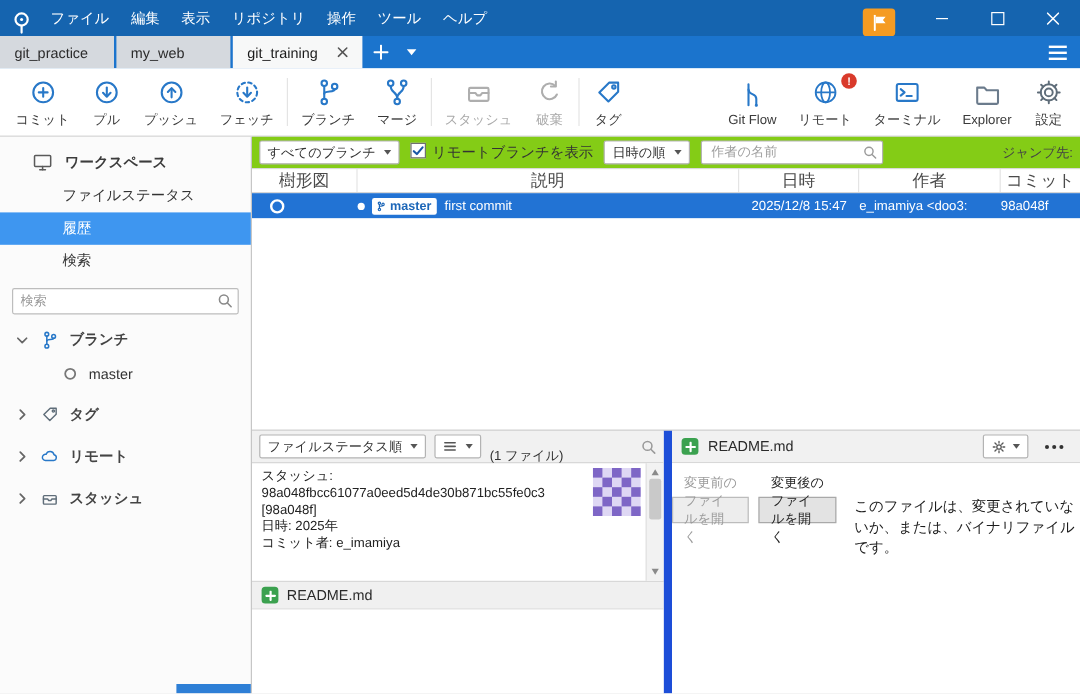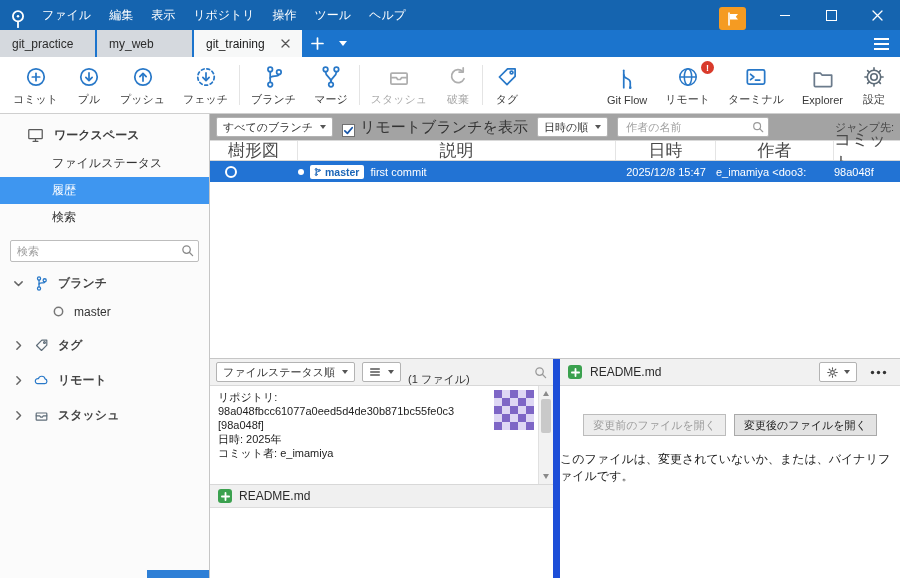--- a/index.html
+++ b/index.html
@@ -41,32 +41,32 @@
   .sb-item.selected{background:#3e96f0;color:#fff;}
   .sb-search{margin:9px 10px 6px;position:relative;}
   .sb-search input{width:100%;box-sizing:border-box;height:22px;border:1px solid #bdbdbd;border-radius:2px;font-size:11px;padding:0 22px 0 6px;color:#333;font-family:inherit;outline:none;}
   .sb-search input::placeholder{color:#9a9a9a;}
   .sb-search .mag{position:absolute;right:5px;top:4px;}
   .sb-section{padding-left:12px;gap:8px;height:30px;margin-top:5px;font-weight:bold;color:#444;}
   .sb-branch{padding-left:52px;gap:9px;height:27px;}
   .sb-scrollstub{position:absolute;bottom:0;right:0;width:62px;height:8px;background:#2e7fd6;}
   
   .main{flex:1;display:flex;flex-direction:column;min-width:0;}
-  .filterbar{height:26px;background:#a3a3a3;border-bottom:1px solid #d9d9d9;display:flex;align-items:center;padding:0 6px;gap:9px;overflow:hidden;flex:0 0 auto;}
+  .filterbar{height:26px;background:#84cc16;border-bottom:1px solid #d9d9d9;display:flex;align-items:center;padding:0 6px;gap:9px;overflow:hidden;flex:0 0 auto;}
   .dd{height:20px;background:#fff;border:1px solid #b3b3b3;border-radius:2px;display:flex;align-items:center;font-size:11px;color:#333;padding:0 6px;gap:7px;box-sizing:border-box;}
   .caret-sm{width:0;height:0;border-left:3.5px solid transparent;border-right:3.5px solid transparent;border-top:4px solid #555;}
-  .chk{display:flex;align-items:flex-end;gap:5px;font-size:15px;color:#333;}
+  .chk{display:flex;align-items:flex-start;gap:5px;font-size:12px;color:#333;}
   .chkbox{width:13px;height:13px;background:#fff;border:1px solid #707070;display:flex;align-items:center;justify-content:center;box-sizing:border-box;}
   .searchbox{height:20px;width:152px;background:#fff;border:1px solid #b3b3b3;border-radius:2px;display:flex;align-items:center;padding:0 4px 0 6px;box-sizing:border-box;}
   .searchbox input{border:none;outline:none;flex:1;font-size:11px;color:#333;min-width:0;font-family:inherit;background:transparent;}
   .searchbox input::placeholder{color:#a0a0a0;}
   .jump{font-size:11px;color:#444;margin-left:auto;white-space:nowrap;}
   
   .hist{flex:1;display:flex;flex-direction:column;min-height:0;background:#fff;}
-  .hist-header{display:flex;height:19px;border-bottom:1px solid #d6d6d6;font-size:17px;color:#4a4a4a;flex:0 0 auto;}
+  .hist-header{display:flex;height:19px;border-bottom:1px solid #d6d6d6;font-size:14px;color:#4a4a4a;flex:0 0 auto;}
   .hc{display:flex;align-items:center;justify-content:center;border-right:1px solid #e4e4e4;box-sizing:border-box;}
   .col-graph{width:88px;flex:0 0 auto;}
   .col-desc{flex:1;min-width:0;}
   .col-date{width:100px;flex:0 0 auto;}
   .col-author{width:118px;flex:0 0 auto;}
   .col-commit{width:66px;flex:0 0 auto;border-right:none;}
   .hist-row{display:flex;height:21px;background:#2273d4;color:#fff;font-size:11px;align-items:center;flex:0 0 auto;}
   .rg{width:88px;display:flex;align-items:center;flex:0 0 auto;}
   .node{width:8px;height:8px;border:2px solid #fff;border-radius:50%;margin-left:15px;}
   .rdesc{flex:1;display:flex;align-items:center;gap:6px;min-width:0;}
@@ -91,21 +91,21 @@
   .arr.dn{border-left:3.5px solid transparent;border-right:3.5px solid transparent;border-top:5px solid #8a8a8a;margin:auto 0 5px;}
   .thumb{width:10px;height:34px;background:#c9c9c9;border-radius:2px;}
   .file-row{height:23px;background:#f0f0f0;border-bottom:1px solid #dcdcdc;display:flex;align-items:center;gap:7px;padding:0 8px;font-size:12px;color:#2a2a2a;flex:0 0 auto;box-sizing:border-box;}
   .plus-badge{width:14px;height:14px;border-radius:3px;background:#3ba14f;display:flex;align-items:center;justify-content:center;flex:0 0 auto;}
   .file-empty{flex:1;background:#fff;}
   .diff-panel{flex:1;display:flex;flex-direction:column;min-width:0;}
   .diff-header{height:27px;background:#f1f1f1;border-bottom:1px solid #d8d8d8;display:flex;align-items:center;gap:8px;padding:0 8px;flex:0 0 auto;box-sizing:border-box;}
   .diff-title{font-size:12px;color:#2a2a2a;}
   .gear-btn{margin-left:auto;height:20px;border:1px solid #b3b3b3;border-radius:2px;background:#fff;display:flex;align-items:center;gap:5px;padding:0 6px;box-sizing:border-box;}
   .more-btn{padding:0 5px;}
-  .diff-body{flex:1;background:#fff;display:flex;flex-direction:column;align-items:center;padding-top:28px;gap:15px;}
+  .diff-body{flex:1;background:#fff;display:flex;flex-direction:row;align-items:flex-start;padding-top:28px;gap:15px;}
   .btn-row{display:flex;gap:8px;}
   .btn{height:22px;background:#e3e3e3;border:1px solid #a9a9a9;font-size:11px;padding:0 9px;display:flex;align-items:center;color:#222;box-sizing:border-box;}
   .btn.disabled{color:#9b9b9b;border-color:#bcbcbc;background:#ededed;}
   .diff-msg{font-size:12px;color:#1c1c1c;}
 </style>
 </head>
 <body>
 
 <div class="window">
 
@@ -454,21 +454,21 @@
             <span class="count">(1 ファイル)</span>
             <span class="pt-right">
               <svg width="13" height="13" viewBox="0 0 14 14" fill="none" stroke="#9a9a9a" stroke-width="1.4" stroke-linecap="round">
                   <circle cx="6" cy="6" r="4"></circle>
                   <line x1="9.2" y1="9.2" x2="12.5" y2="12.5"></line>
                 </svg>
             </span>
           </div>
           <div class="commit-info">
             <div class="ci-text">
-              <div>リポジトリ:</div>
+              <div>スタッシュ:</div>
               <div>98a048fbcc61077a0eed5d4de30b871bc55fe0c3</div>
               <div>[98a048f]</div>
               <div>日時: 2025年</div>
               <div>コミット者: e_imamiya</div>
             </div>
             <svg class="avatar" viewBox="0 0 40 40">
               <rect width="40" height="40" fill="#ded7f4"></rect>
               <g fill="#7e66c6">
                 <rect x="0" y="0" width="8" height="8"></rect>
                   <rect x="16" y="0" width="8" height="8"></rect>

